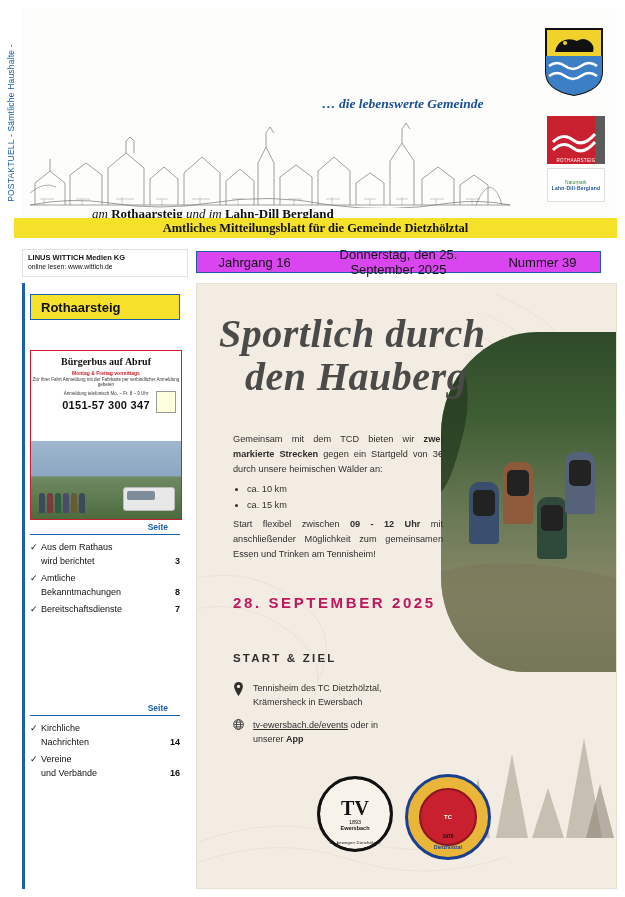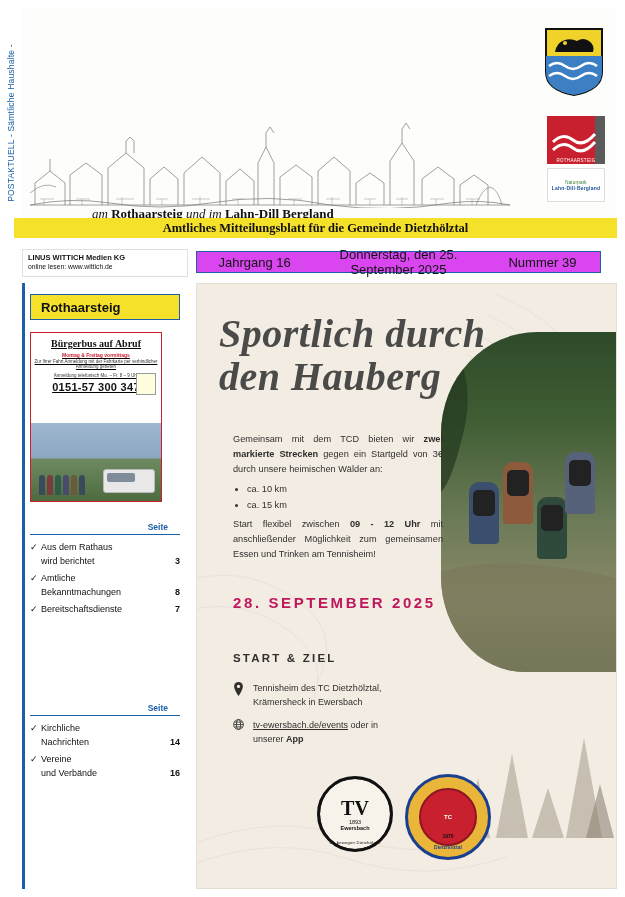--- a/index.html
+++ b/index.html
@@ -112,22 +112,22 @@
     background:#fff;
   }
   .impress {
     position:absolute; left:30px; top:294px; width:150px; height:26px;
     background:#f5e02a; border:1px solid #1a5fa8;
     display:flex; align-items:center; padding-left:10px;
     font-size:13px; font-weight:bold; color:#111;
   }
 
   .ad {
-    position:absolute; left:30px; top:332px; width:132px; height:170px;
-    border:1.5px solid #c8202e; background:#fff; overflow:hidden;text-decoration:underline;
+    position:absolute; left:30px; top:350px; width:152px; height:170px;
+    border:1.5px solid #c8202e; background:#fff; overflow:hidden;
   }
   .ad .ad-title {
     text-align:center; font-size:10px; font-weight:bold; color:#111;
     margin-top:5px; font-family:"Liberation Serif", serif;
   }
   .ad .ad-l1 { text-align:center; font-size:5px; color:#c8202e; font-weight:bold; margin-top:3px;}
   .ad .ad-l2 { text-align:center; font-size:4.5px; color:#333; margin-top:1px;}
   .ad .ad-l3 { text-align:center; font-size:4.5px; color:#333; margin-top:4px;}
   .ad .ad-phone {
     text-align:center; font-size:11px; font-weight:bold; color:#111;
@@ -182,21 +182,21 @@
   .poster .topo {
     position:absolute; inset:0; opacity:.35;
   }
   .poster h1 {
     position:absolute; left:22px; top:28px; margin:0;
     font-family:"Liberation Serif", serif;
     font-style:italic; font-weight:bold;
     font-size:40px; color:#4a4a48; line-height:1.08;
     letter-spacing:.5px;
   }
-  .poster h1 .l2 { display:block; }
+  .poster h1 .l2 { display:block; margin-left:26px; }
   .body-txt {
     position:absolute; left:36px; top:148px; width:210px;
     font-size:9.2px; color:#2f2f2d; line-height:1.65;
     text-align:justify;
   }
   .body-txt b { font-weight:bold; }
   .body-txt ul { margin:4px 0 4px 14px; padding:0; }
   .body-txt li { margin:1px 0; }
   .date-line {
     position:absolute; left:36px; top:310px;
@@ -273,20 +273,21 @@
 </head>
 <body>
 
 <div class="page">
 
   <div class="spine">
     <span>POSTAKTUELL - Sämtliche Haushalte -</span>
   </div>
 
   <div class="masthead">
+    <div class="mast-sub">… die lebenswerte Gemeinde</div>
 
     <svg class="mast-art" viewBox="0 0 480 95">
       <g stroke="#6b6b66" fill="none" stroke-width="0.7">
         <path d="M0 92 H480"></path>
         <path d="M5 92 V70 L20 58 L35 70 V92"></path>
         <path d="M20 58 L20 46"></path>
         <path d="M40 92 V62 L56 50 L72 62 V92"></path>
         <path d="M78 92 V55 L96 40 L114 55 V92"></path>
         <path d="M96 40 L96 28 L100 24 L104 28 L104 40"></path>
         <path d="M120 92 V66 L134 54 L148 66 V92"></path>

